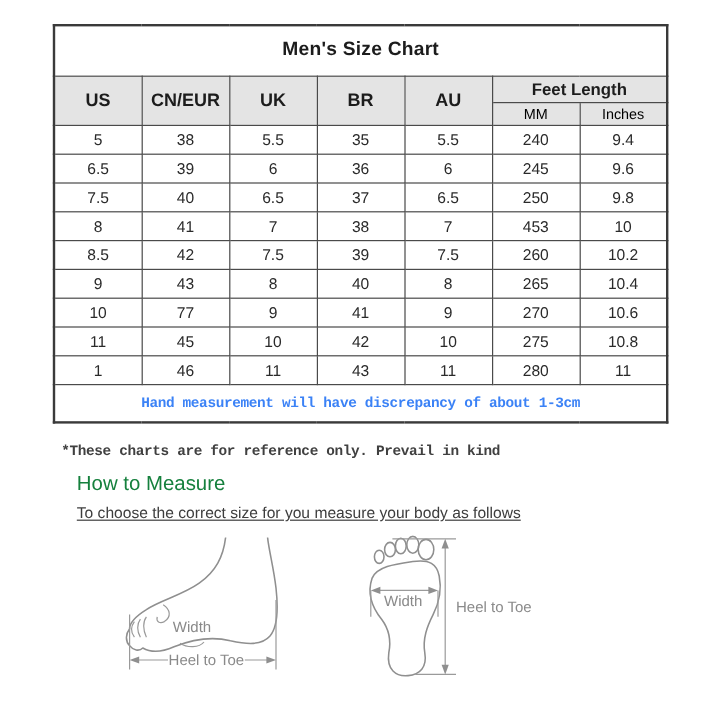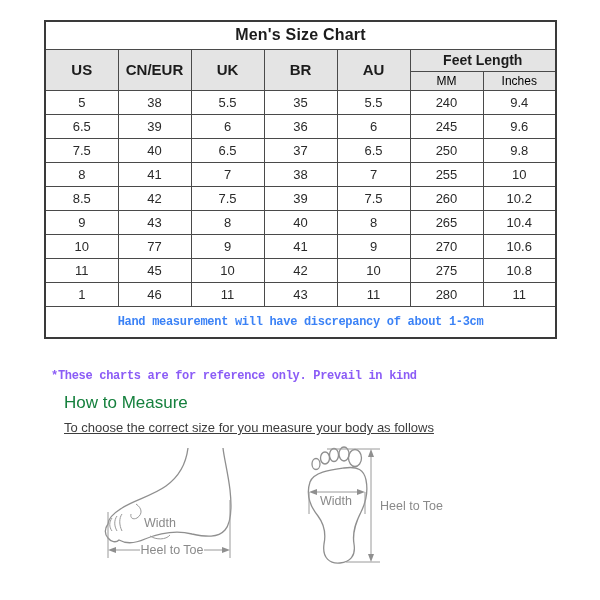--- a/index.html
+++ b/index.html
@@ -10,35 +10,35 @@
   
   table.size-chart {
     position:absolute; left:44px; top:20px; width:511px;
     border-collapse:collapse; table-layout:fixed;
     border:2px solid #3a3a3a;
   }
   table.size-chart th, table.size-chart td {
     border:1px solid #4a4a4a; text-align:center; vertical-align:middle;
     overflow:hidden; white-space:nowrap;
   }
-  .title-cell { height:28px; font-size:16px; font-weight:bold; background:#ffffff; letter-spacing:0.2px; }
+  .title-cell { height:42px; font-size:16px; font-weight:bold; background:#ffffff; letter-spacing:0.2px; }
   .col-h { background:#e4e4e4; font-size:15px; font-weight:bold; height:22px; }
   .span-h { background:#e4e4e4; font-size:14px; font-weight:bold; height:22px; }
   .sub-h { background:#e4e4e4; font-size:12px; font-weight:normal; height:19px; color:#000000; }
   tbody td { height:24px; font-size:13px; color:#2a2a2a; }
   .foot-note-cell {
     height:32px; font-family:"Liberation Mono", monospace; font-weight:bold;
     font-size:12px; letter-spacing:-0.3px; color:#3b82f6;
   }
 
   
   .ref-note {
     position:absolute; left:51px; top:369px;
     font-family:"Liberation Mono", monospace; font-weight:bold;
-    font-size:12px; letter-spacing:-0.3px; color:#8b5cf6;
+    font-size:12px; letter-spacing:-0.3px; color:#404040;
   }
   .howto-heading { position:absolute; left:64px; top:393px; font-size:17px; color:#15803d; }
   .howto-sub { position:absolute; left:64px; top:420px; font-size:13px; color:#3d3d3d;text-decoration:underline; }
   .bottom-note { position:absolute; left:60px; top:571px; width:540px; text-align:center; font-size:13px; color:#2e2e2e; }
 
   
   .diagram { position:absolute; }
   .diagram-side { left:100px; top:448px; }
   .diagram-top  { left:300px; top:446px; }
   .diag-stroke { fill:none; stroke:#8f8f8f; stroke-width:1.3; stroke-linecap:round; stroke-linejoin:round; }
@@ -105,21 +105,21 @@
           <td>6.5</td>
           <td>250</td>
           <td>9.8</td>
         </tr>
         <tr>
           <td>8</td>
           <td>41</td>
           <td>7</td>
           <td>38</td>
           <td>7</td>
-          <td>255</td>
+          <td>453</td>
           <td>10</td>
         </tr>
         <tr>
           <td>8.5</td>
           <td>42</td>
           <td>7.5</td>
           <td>39</td>
           <td>7.5</td>
           <td>260</td>
           <td>10.2</td>

